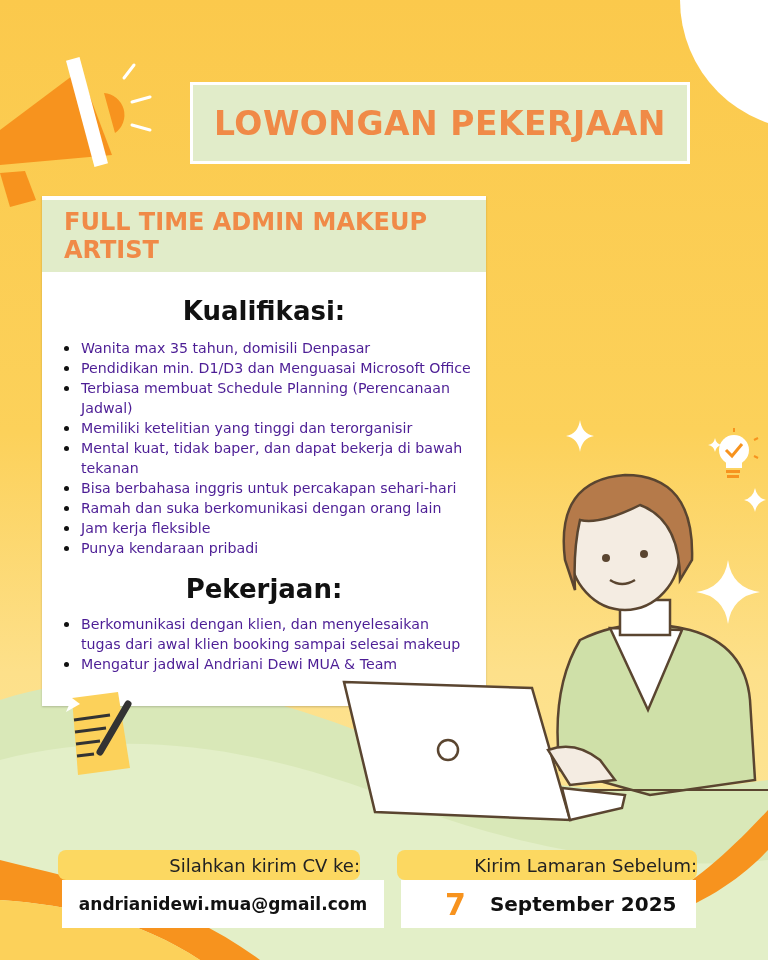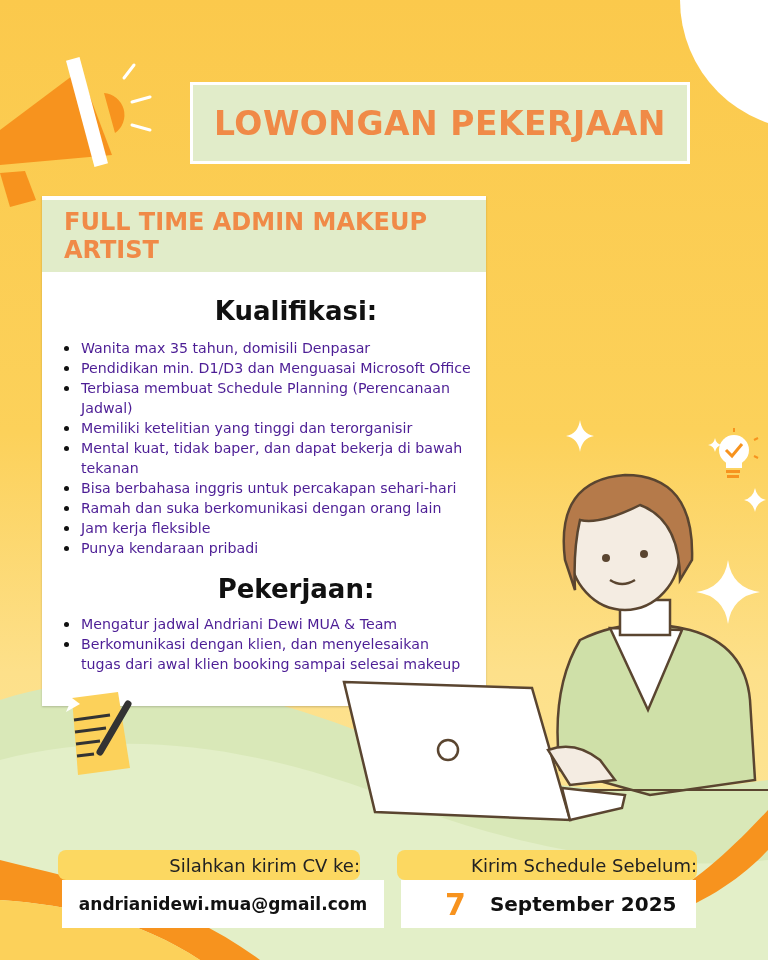--- a/index.html
+++ b/index.html
@@ -11,21 +11,21 @@
   
   .wave-svg{left:0;top:0;}
   
   .title-banner{left:190px;top:82px;width:500px;height:82px;background:#e1ecc9;
     box-shadow:0 0 0 3px #fff inset;display:flex;align-items:center;justify-content:center;}
   .title-banner .t{color:#f08a47;font-family:"DejaVu Sans",sans-serif;font-weight:bold;font-size:33px;letter-spacing:0.5px;}
   .paper{left:42px;top:196px;width:444px;height:510px;background:#fff;
     box-shadow:0 1px 2px rgba(0,0,0,0.2);}
   .job-banner{left:42px;top:200px;width:444px;height:72px;background:#e1ecc9;display:flex;align-items:center;}
   .job-banner .t{margin-left:22px;color:#f08a47;font-family:"DejaVu Sans",sans-serif;font-weight:bold;font-size:24px;}
-  .h{font-family:"DejaVu Sans",sans-serif;font-weight:bold;color:#111;font-size:26px;text-align:center;width:444px;left:42px;margin-left:32px;}
+  .h{font-family:"DejaVu Sans",sans-serif;font-weight:bold;color:#111;font-size:26px;text-align:center;width:444px;left:42px;}
   ul.list{margin:0;padding:0;list-style:none;left:62px;width:410px;font-family:"DejaVu Sans",sans-serif;font-size:14.2px;color:#4c1d95;line-height:20px;}
   ul.list li{position:relative;padding-left:19px;}
   ul.list li:before{content:"";position:absolute;left:2px;top:8px;width:5px;height:5px;border-radius:50%;background:#111;}
   .pill{background:#fcd861;border-radius:8px;height:30px;display:flex;align-items:center;justify-content:flex-end;
     font-family:"DejaVu Sans",sans-serif;font-size:18px;color:#222;}
   .whitebox{background:#fff;height:48px;display:flex;align-items:center;font-family:"DejaVu Sans",sans-serif;font-weight:bold;color:#111;}
 </style>
 </head>
 <body>
 
@@ -69,22 +69,22 @@
   <li>Memiliki ketelitian yang tinggi dan terorganisir</li>
   <li>Mental kuat, tidak baper, dan dapat bekerja di bawah tekanan</li>
   <li>Bisa berbahasa inggris untuk percakapan sehari-hari</li>
   <li>Ramah dan suka berkomunikasi dengan orang lain</li>
   <li>Jam kerja fleksible</li>
   <li>Punya kendaraan pribadi</li>
 </ul>
 
 <div class="abs h" style="top:574px">Pekerjaan:</div>
 <ul class="abs list" style="top:614px">
+  <li>Berkomunikasi dengan klien, dan menyelesaikan tugas dari awal klien booking sampai selesai makeup</li>
   <li>Mengatur jadwal Andriani Dewi MUA &amp; Team</li>
-  <li>Berkomunikasi dengan klien, dan menyelesaikan tugas dari awal klien booking sampai selesai makeup</li>
 </ul>
 
 <svg class="abs" style="left:58px;top:690px" width="80" height="90" viewBox="0 0 80 90">
   <polygon points="14,8 60,2 72,78 20,85" fill="#fcd15a"></polygon>
   <polygon points="14,8 22,14 8,22" fill="#fff"></polygon>
   <line x1="16" y1="30" x2="52" y2="25" stroke="#333" stroke-width="3"></line>
   <line x1="17" y1="42" x2="48" y2="38" stroke="#333" stroke-width="3"></line>
   <line x1="18" y1="54" x2="42" y2="51" stroke="#333" stroke-width="3"></line>
   <line x1="19" y1="66" x2="36" y2="64" stroke="#333" stroke-width="3"></line>
   <line x1="70" y1="14" x2="42" y2="62" stroke="#333" stroke-width="7" stroke-linecap="round"></line>
@@ -131,18 +131,18 @@
 </svg>
 
 <div class="abs pill" style="left:58px;top:850px;width:302px">
   <span>Silahkan kirim CV ke:</span>
 </div>
 <div class="abs whitebox" style="left:62px;top:880px;width:322px;font-size:17px;justify-content:center">
   <span>andrianidewi.mua@gmail.com</span>
 </div>
 
 <div class="abs pill" style="left:397px;top:850px;width:300px">
-  <span>Kirim Schedule Sebelum:</span>
+  <span>Kirim Lamaran Sebelum:</span>
 </div>
 <div class="abs whitebox" style="left:401px;top:880px;width:295px;font-size:20px">
   <span style="color:#f7931e;font-size:30px;margin-left:44px;margin-right:24px">7</span>
   <span>September 2025</span>
 </div>
 
 </body></html>

